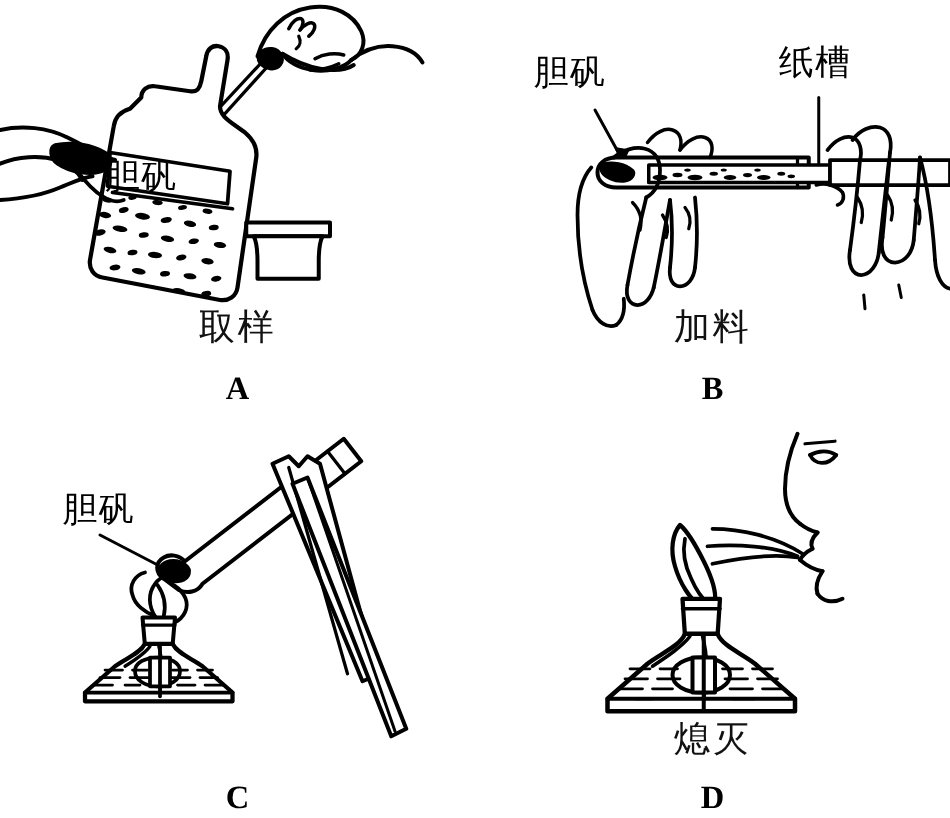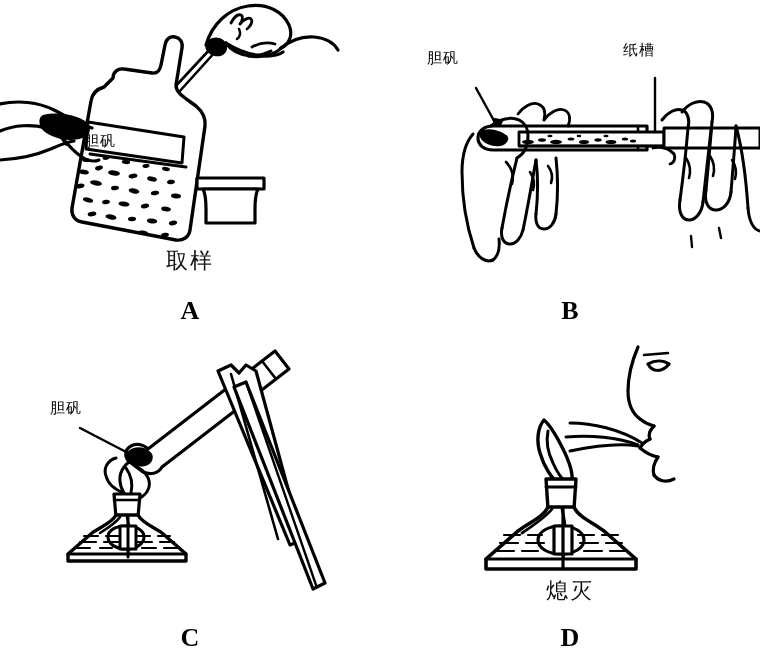--- a/index.html
+++ b/index.html
@@ -35,21 +35,21 @@
     left: 0;
     top: 0;
     width: 380px;
     height: 327px;
   }
   .caption {
     position: absolute;
     width: 100%;
     text-align: center;
     font-family: "DejaVu Sans", sans-serif;
-    font-size: 22px;
+    font-size: 29px;
     line-height: 30px;
     letter-spacing: 2px;
     color: #111111;
     white-space: nowrap;
   }
   .panel-letter {
     position: absolute;
     width: 100%;
     text-align: center;
     font-family: "Liberation Serif", serif;
@@ -63,21 +63,21 @@
   #caption-b { top: 246px; }
   #letter-b  { top: 297px; }
   #caption-c { top: 249px; }
   #letter-c  { top: 297px; }
   #caption-d { top: 249px; }
   #letter-d  { top: 297px; }
 
   .lbl {
     position: absolute;
     font-family: "DejaVu Sans", sans-serif;
-    font-size: 15px;
+    font-size: 28px;
     line-height: 24px;
     letter-spacing: 1px;
     color: #000000;
     white-space: nowrap;
   }
   svg { display: block; }
   .ink { fill: none; stroke: #000000; stroke-linecap: round; stroke-linejoin: round; }
   .ink-fill { fill: #000000; stroke: #000000; stroke-linejoin: round; }
   .white-fill { fill: #ffffff; stroke: #000000; stroke-linejoin: round; }
 </style>
@@ -263,20 +263,21 @@
         <path class="ink" stroke-width="2.6" d="M306 158 C310 164 311 171 309 178"></path>
         <path class="ink" stroke-width="2.6" d="M330 156 C334 162 335 169 333 176"></path>
         <path class="ink" stroke-width="2.6" d="M352 160 C356 166 357 172 355 179"></path>
         <path class="ink" stroke-width="2.4" d="M311 236 L312 247"></path>
         <path class="ink" stroke-width="2.4" d="M339 228 L341 238"></path>
       </g>
     </svg>
 
     <div class="lbl" style="left: 47px; top: 46px;">胆矾</div>
     <div class="lbl" style="left: 243px; top: 38px; text-align: right;">纸槽</div>
+    <div class="caption" id="caption-b">加料</div>
     <div class="panel-letter" id="letter-b">B</div>
   </div>
 
   <div class="panel" id="panel-c">
     <svg class="panel-art" viewBox="0 0 380 327">
 
       <g>
         <path class="ink" stroke-width="2.4" d="M80 101 L130 127"></path>
       </g>
 

